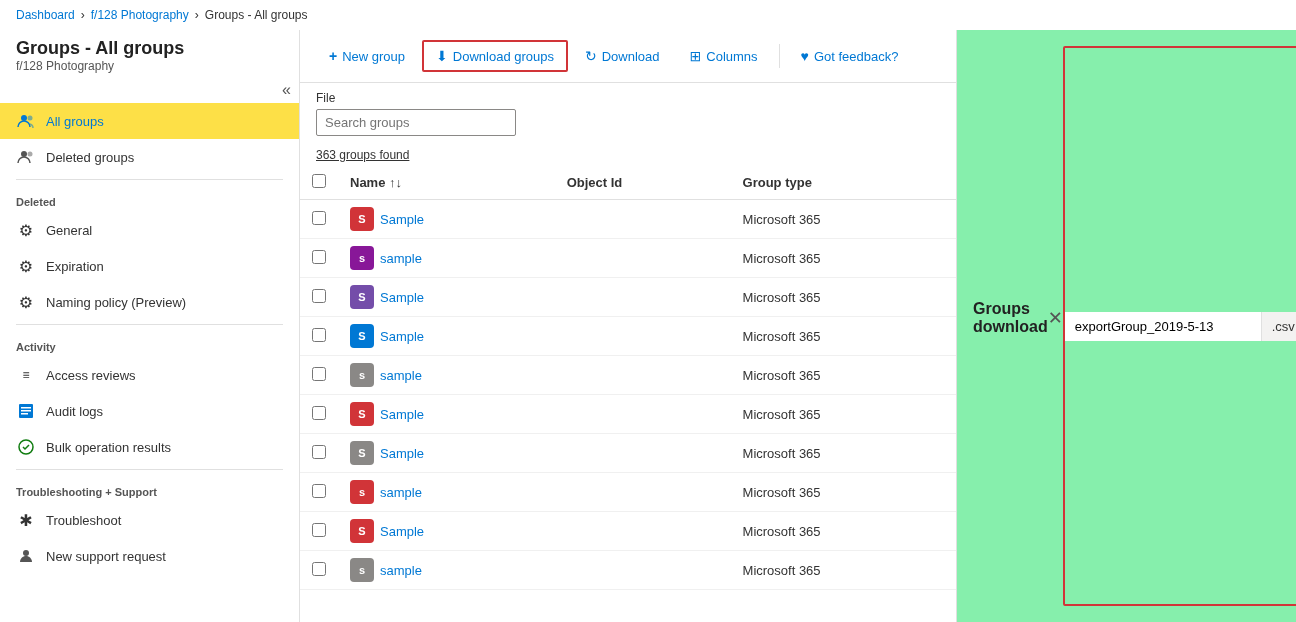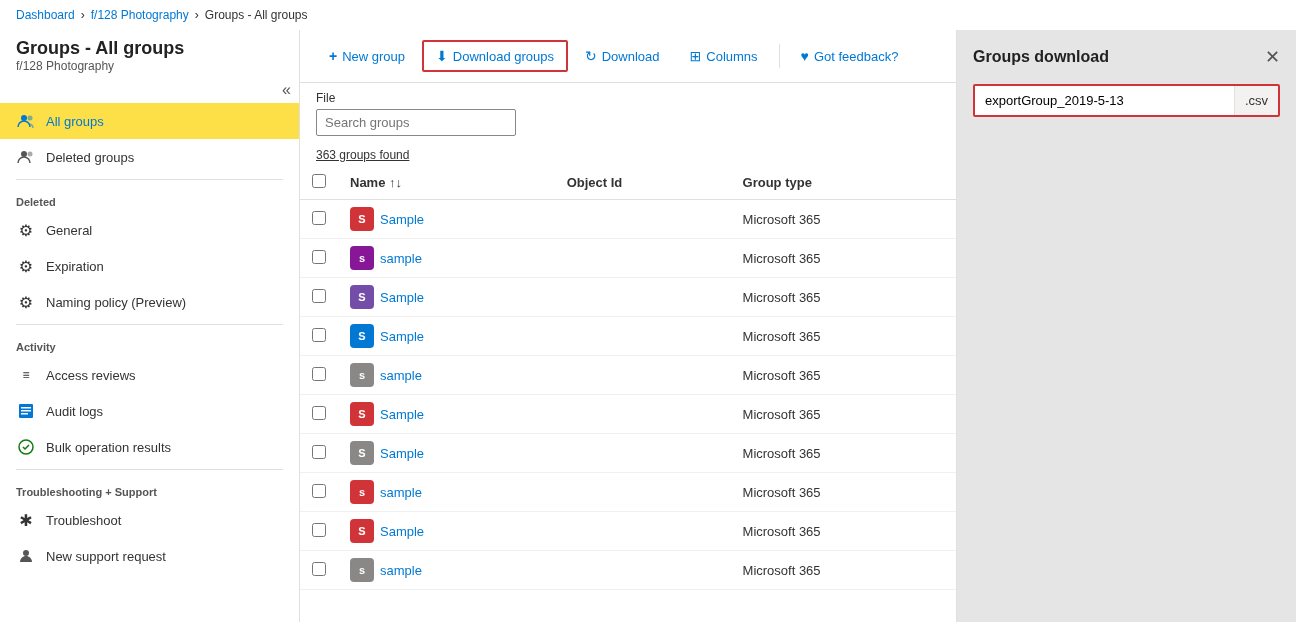--- a/index.html
+++ b/index.html
@@ -48,21 +48,21 @@
     tbody tr { border-bottom: 1px solid #f0f0f0; }
     tbody td { padding: 7px 12px; font-size: 13px; vertical-align: middle; }
 
     .checkbox-col { width: 36px; }
     input[type="checkbox"] { width: 14px; height: 14px; }
 
     .group-avatar { width: 24px; height: 24px; border-radius: 4px; display: inline-flex; align-items: center; justify-content: center; color: #fff; font-size: 11px; font-weight: 600; margin-right: 6px; flex-shrink: 0; }
     .group-link { color: #0078d4; text-decoration: none; display: flex; align-items: center; }
 
     
-    .right-panel { width: 340px; min-width: 340px; border-left: 1px solid #e0e0e0; background: #e5e5e5; display: flex; flex-direction: column; padding: 16px; }
+    .right-panel { width: 340px; min-width: 340px; border-left: 1px solid #e0e0e0; background: #86efac; display: flex; padding: 16px; }
     .panel-header { display: flex; justify-content: space-between; align-items: center; margin-bottom: 16px; }
     .panel-title { font-size: 16px; font-weight: 600; color: #222; }
     .panel-close { background: none; border: none; cursor: pointer; font-size: 18px; color: #555; }
 
     .field-label { font-size: 12px; color: #333; margin-bottom: 4px; }
 
     .file-input-row { display: flex; align-items: center; border: 2px solid #d13438; border-radius: 2px; }
     .file-name-input { flex: 1; border: none; padding: 7px 10px; font-size: 13px; outline: none; }
     .csv-suffix { padding: 7px 10px; font-size: 13px; color: #333; background: #f3f2f1; border-left: 1px solid #e0e0e0; }
 

